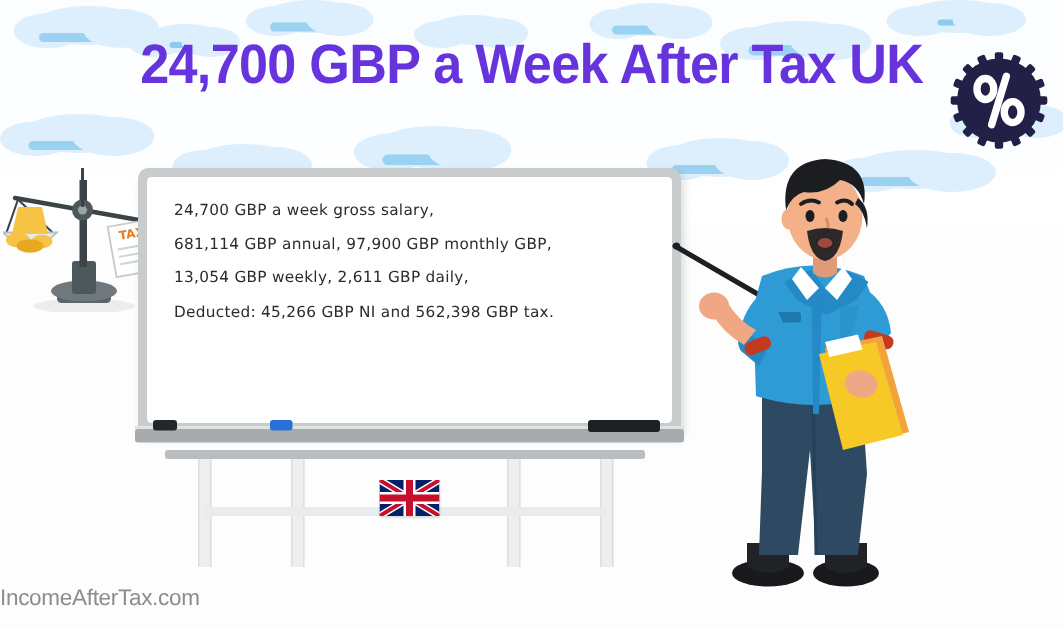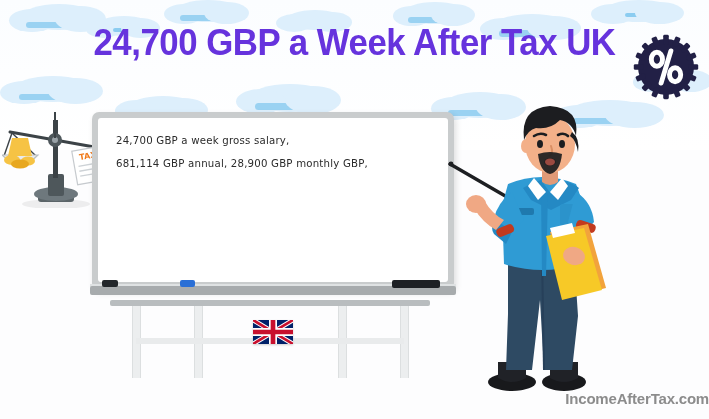--- a/index.html
+++ b/index.html
@@ -229,24 +229,24 @@
     height: 296px;
     z-index: 5;
   }
 
   
   .footer {
     position: absolute;
     left: 0;
     bottom: 12px;
     width: 709px;
-    text-align: right;
+    text-align: left;
     font-family: "Liberation Sans Narrow", "Liberation Sans", sans-serif;
     font-size: 15px;
-    font-weight: bold;
+    font-weight: normal;
     color: #8c8c8c;
     letter-spacing: -.2px;
     z-index: 8;
   }
 </style>
 </head>
 <body>
 
 <div id="page">
 
@@ -385,21 +385,23 @@
       <path d="M30,0 V36 M0,18 H60" stroke="#C8102E" stroke-width="7"></path>
     </svg>
   </div>
 
   <div class="board-wrap">
     <div class="board-frame">
       <div class="board-face"></div>
     </div>
     <div class="board-text">
       <div class="line">24,700 GBP a week gross salary,</div>
-      <div class="line">681,114 GBP annual, 28,900 GBP monthly GBP,</div>
+      <div class="line">681,114 GBP annual, 97,900 GBP monthly GBP,</div>
+      <div class="line">13,054 GBP weekly, 2,611 GBP daily,</div>
+      <div class="line">Deducted: 45,266 GBP NI and 562,398 GBP tax.</div>
     </div>
     <div class="board-tray-hi"></div>
     <div class="board-tray"></div>
     <div class="marker black1"></div>
     <div class="marker blue"></div>
     <div class="marker black2"></div>
   </div>
 
   <div class="teacher">
     <svg viewBox="0 0 240 296" width="240" height="296" aria-hidden="true">

